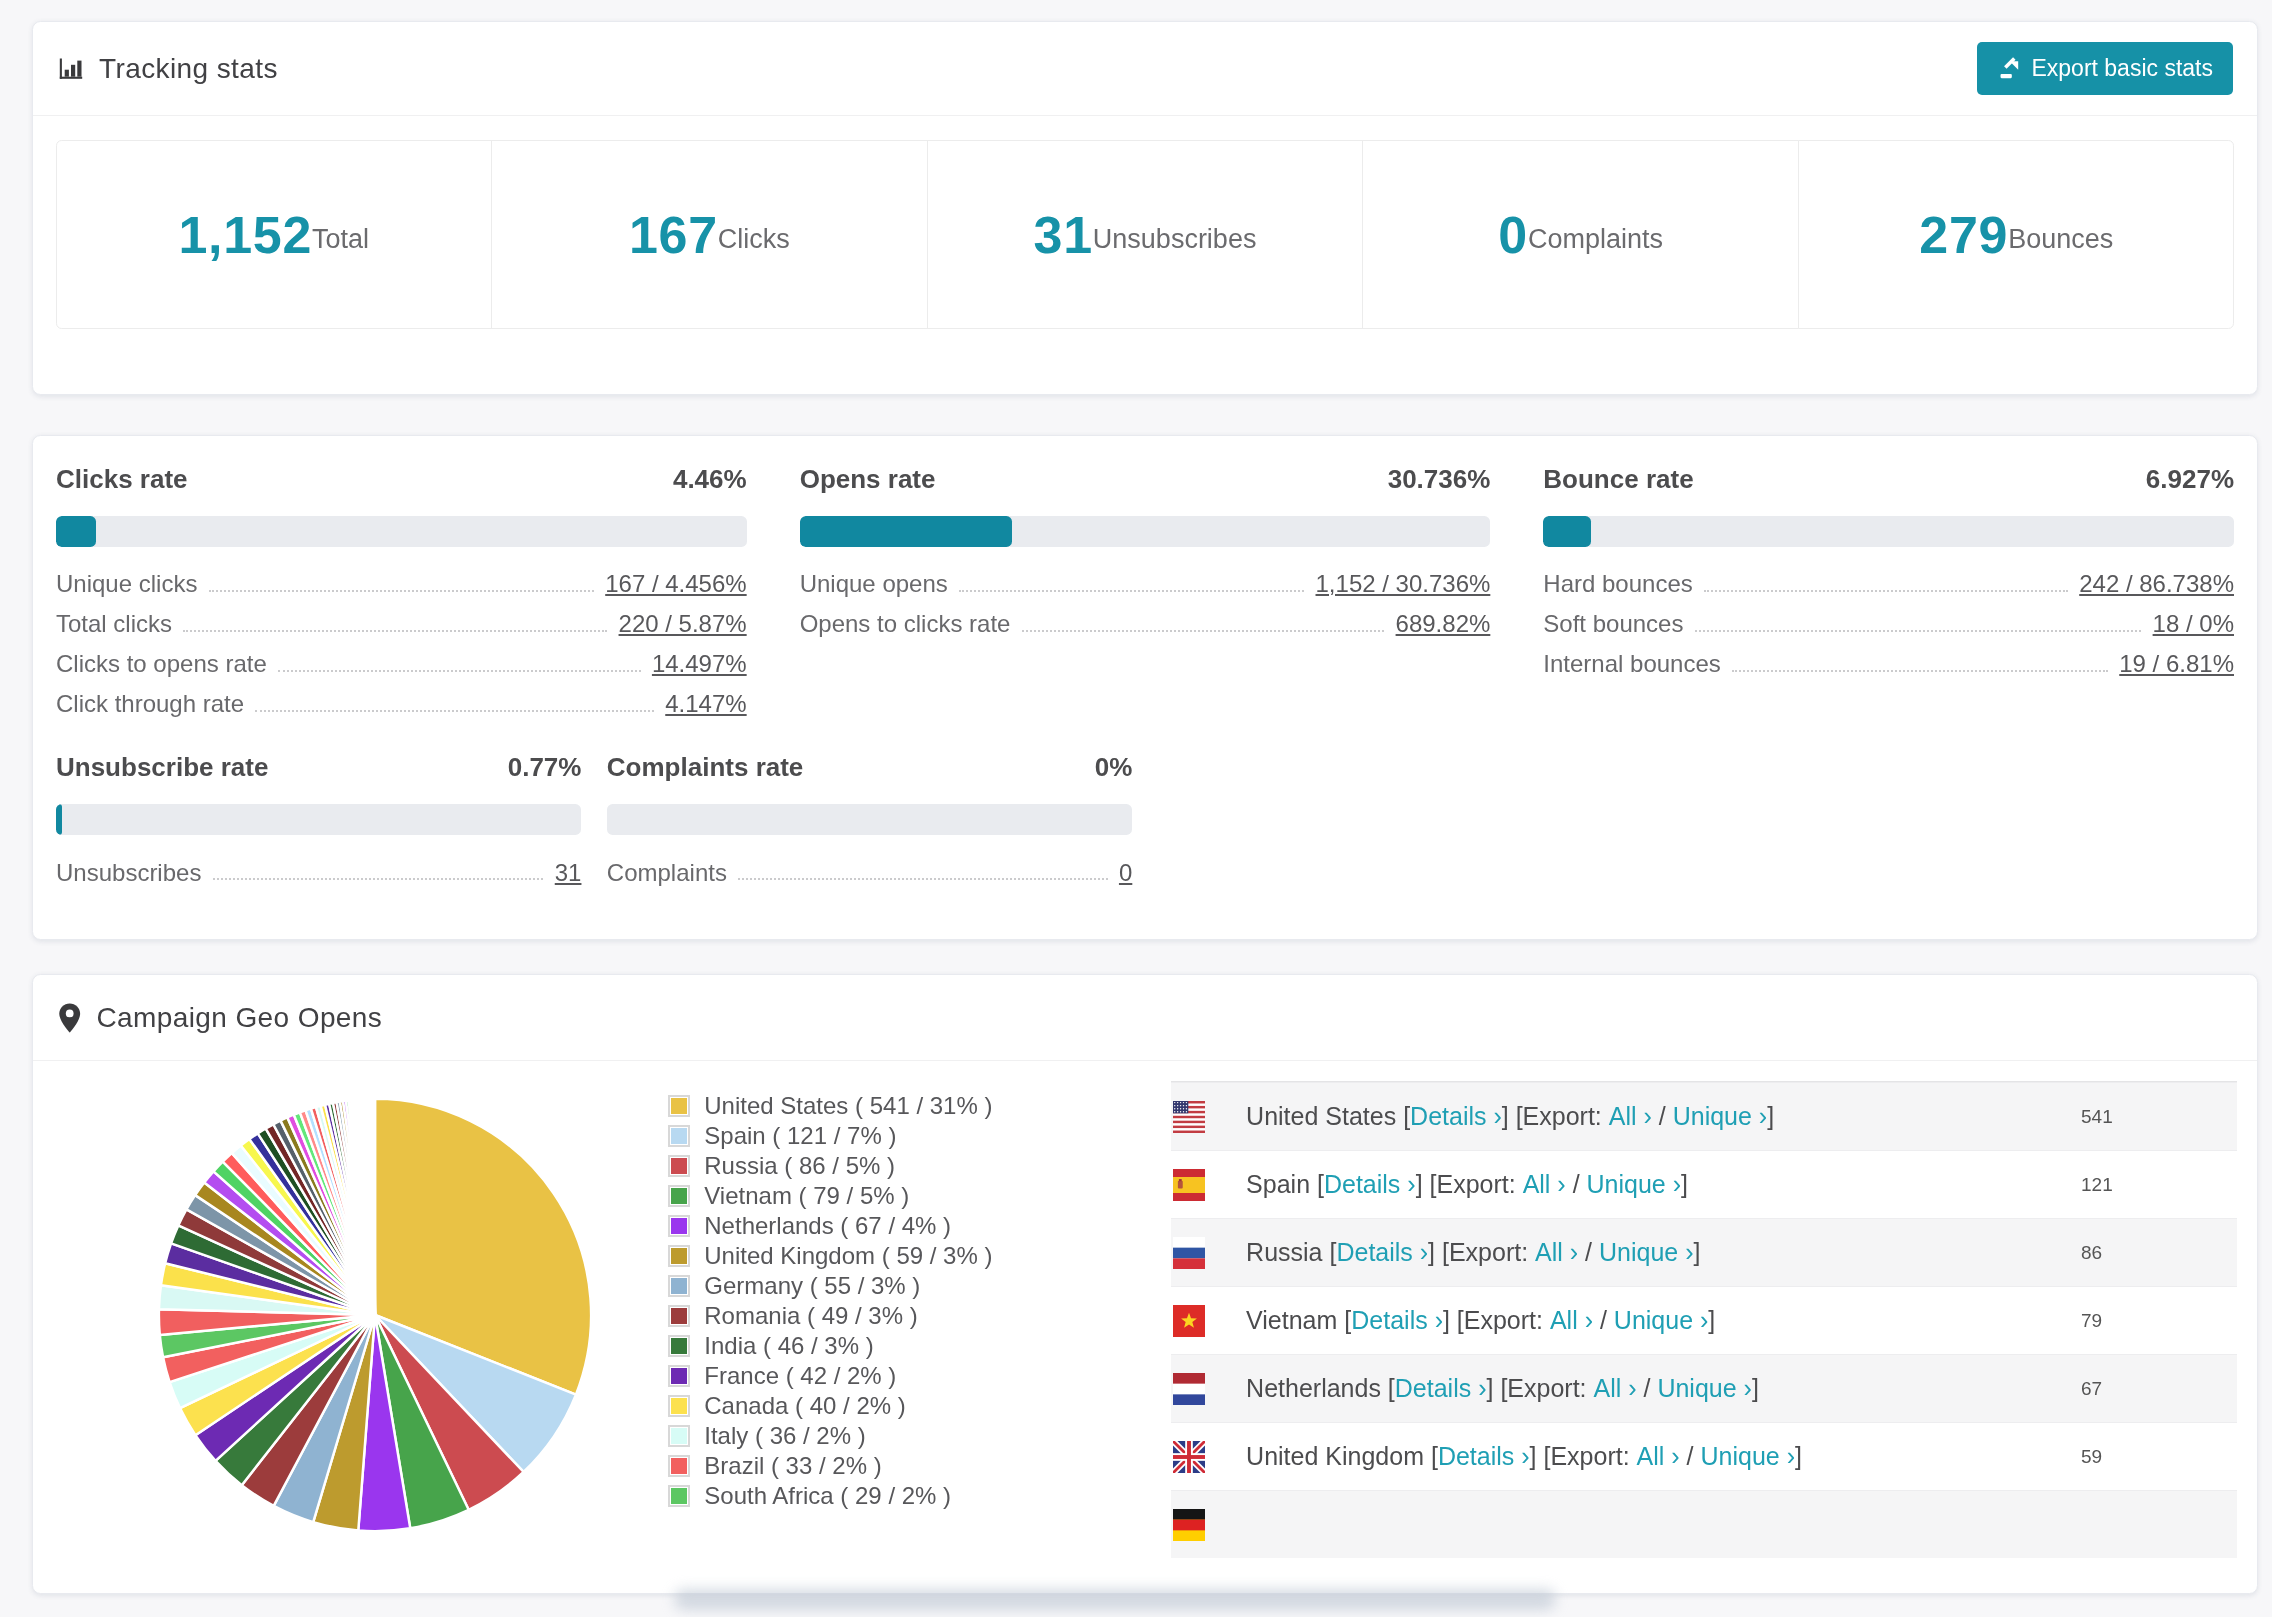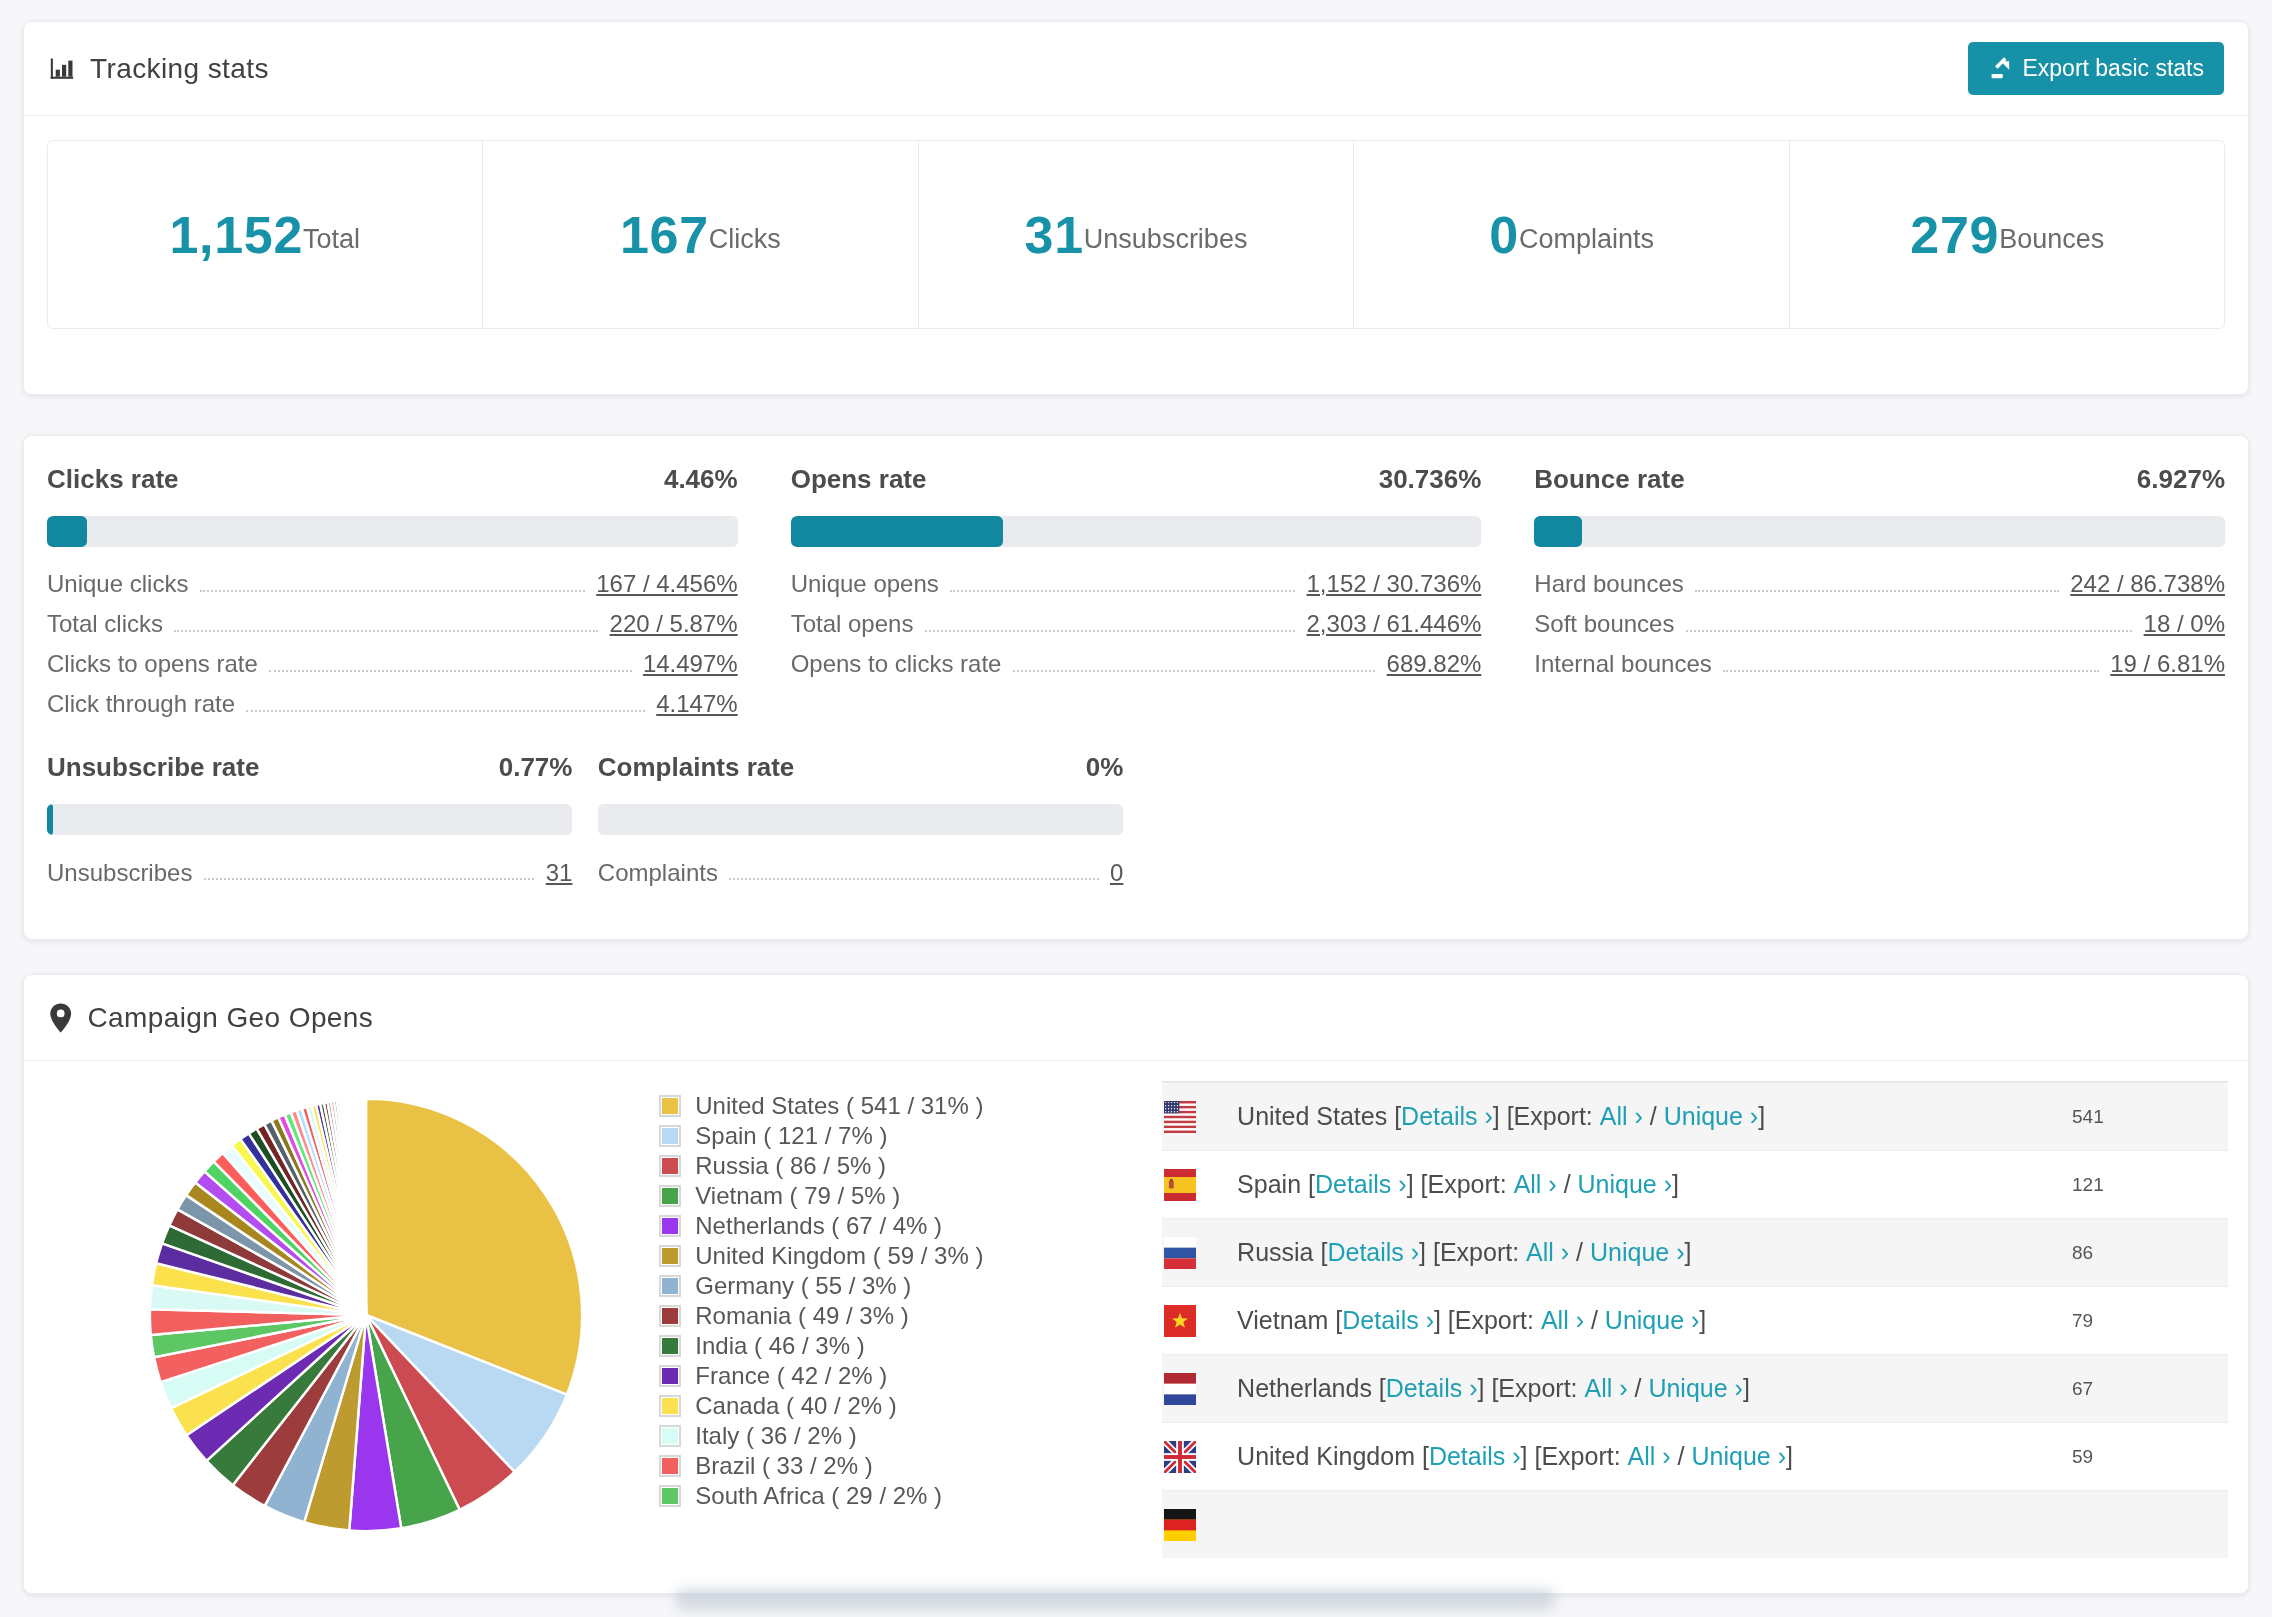--- a/index.html
+++ b/index.html
@@ -1,17 +1,17 @@
 <!DOCTYPE html>
 <html style="font-size:11.3px"><head>
 <meta charset="utf-8">
 <style>
   html,body{margin:0;padding:0;background:#f7f7f9;font-family:"Liberation Sans","DejaVu Sans",sans-serif;}
   .page{position:relative;width:2273px;height:1618px;overflow:hidden;background:#f7f7f9;}
-  .card{position:absolute;left:23px;width:2226px;background:#fff;border:0.7px solid #e8eaef;border-radius:8.5px;
+  .card{position:absolute;left:32px;width:2226px;background:#fff;border:0.7px solid #e8eaef;border-radius:8.5px;
         box-shadow:0 1.4px 5.6px rgba(50,65,95,.10);box-sizing:border-box;}
   #card-tracking{top:21px;height:374px;}
   #card-rates{top:435px;height:505px;}
   #card-geo{top:974px;height:620px;overflow:hidden;}
   .card-head{display:flex;align-items:center;height:85px;padding:0 24px;}
   #card-tracking .card-head{height:93px;}
   .card-head h1{font-size:28px;font-weight:500;color:#414144;margin:0 0 0 14px;letter-spacing:0.4px;}
   .hdivider{border-top:1.4px solid #f0f0f1;margin:0;}
   .head-icon{display:inline-flex;align-items:center;}
   
@@ -152,25 +152,20 @@
             <span class="rate-pct">30.736%</span>
           </div>
           <div class="rate-bar">
             <div class="rate-fill" style="width:30.736%"></div>
           </div>
           <div class="rate-rows">
             <div class="rate-row">
               <span class="lab">Unique opens</span>
               <span class="leader"></span>
               <span class="val">1,152 / 30.736%</span>
-            </div>
-            <div class="rate-row">
-              <span class="lab">Total opens</span>
-              <span class="leader"></span>
-              <span class="val">2,303 / 61.446%</span>
             </div>
             <div class="rate-row">
               <span class="lab">Opens to clicks rate</span>
               <span class="leader"></span>
               <span class="val">689.82%</span>
             </div>
           </div>
         </div>
         <div>
           <div class="rate-head">

